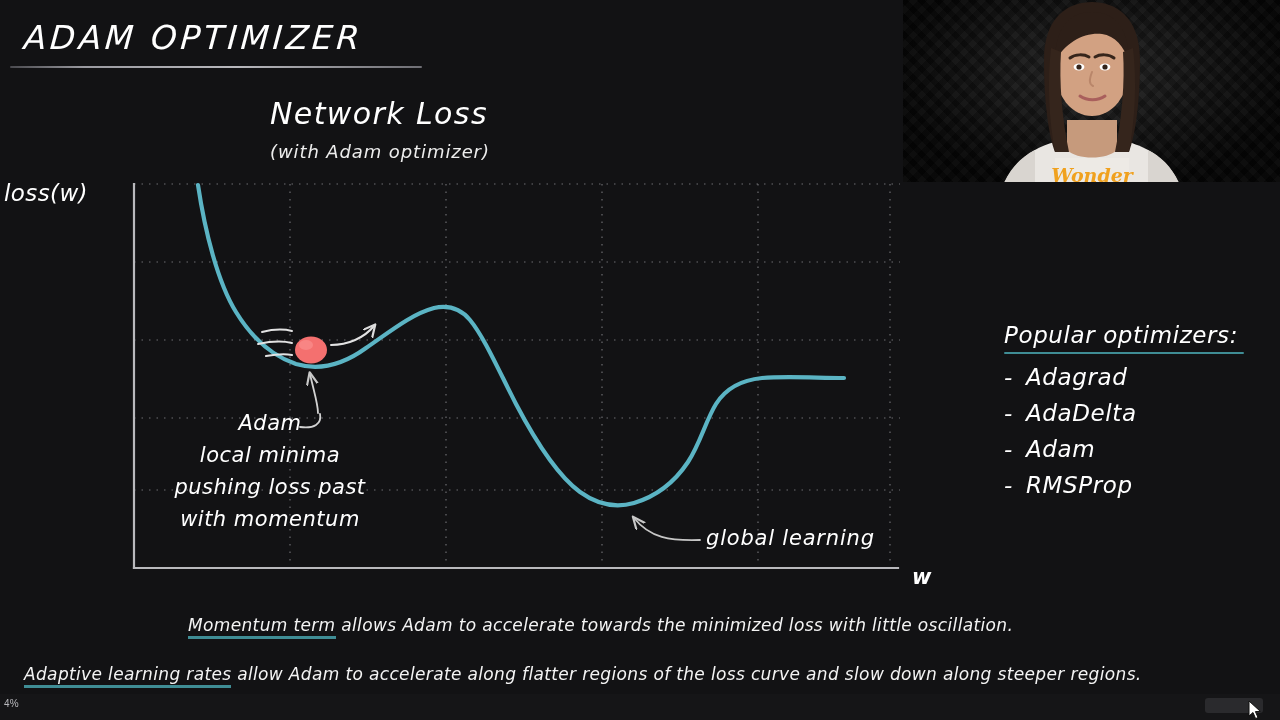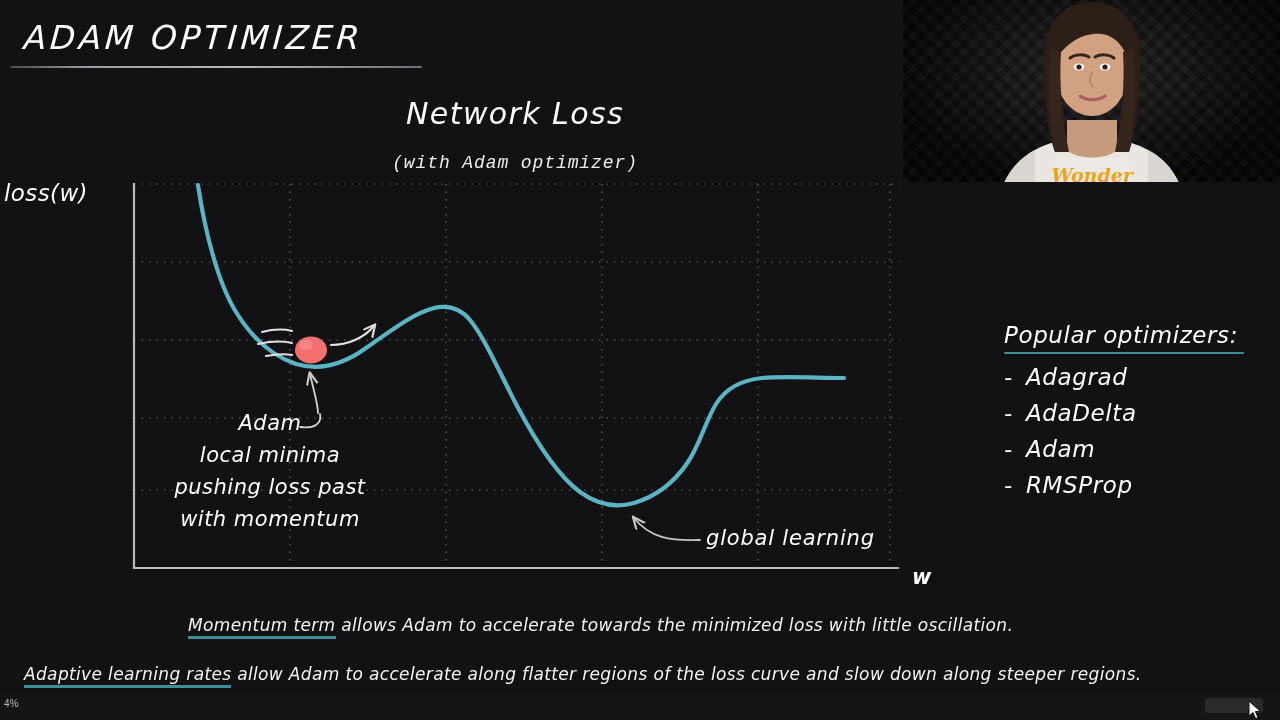--- a/index.html
+++ b/index.html
@@ -57,36 +57,34 @@
     background: linear-gradient(to right, #4a4a4f 0%, #9a9aa0 18%, #b8b8bd 55%, #6e6e74 100%);
     border-radius: 2px;
   }
 
   
   #chart-heading {
     position: absolute;
     left: 270px;
     top: 96px;
     width: 490px;
-    text-align: center;
   }
   #chart-title {
     font-size: 30px;
     color: #ffffff;
     letter-spacing: 1.4px;
     font-style: italic;
     font-weight: 400;
   }
   #chart-subtitle {
-    margin-top: 22px;
+    margin-top: 10px;
     font-size: 18px;
     color: #ededed;
     letter-spacing: 0.9px;
     font-style: italic;
-    font-family: Liberation Mono, monospace;
   }
 
   
   #ylabel {
     position: absolute;
     left: 4px;
     top: 180px;
     font-size: 23px;
     color: #ffffff;
     font-style: italic;

